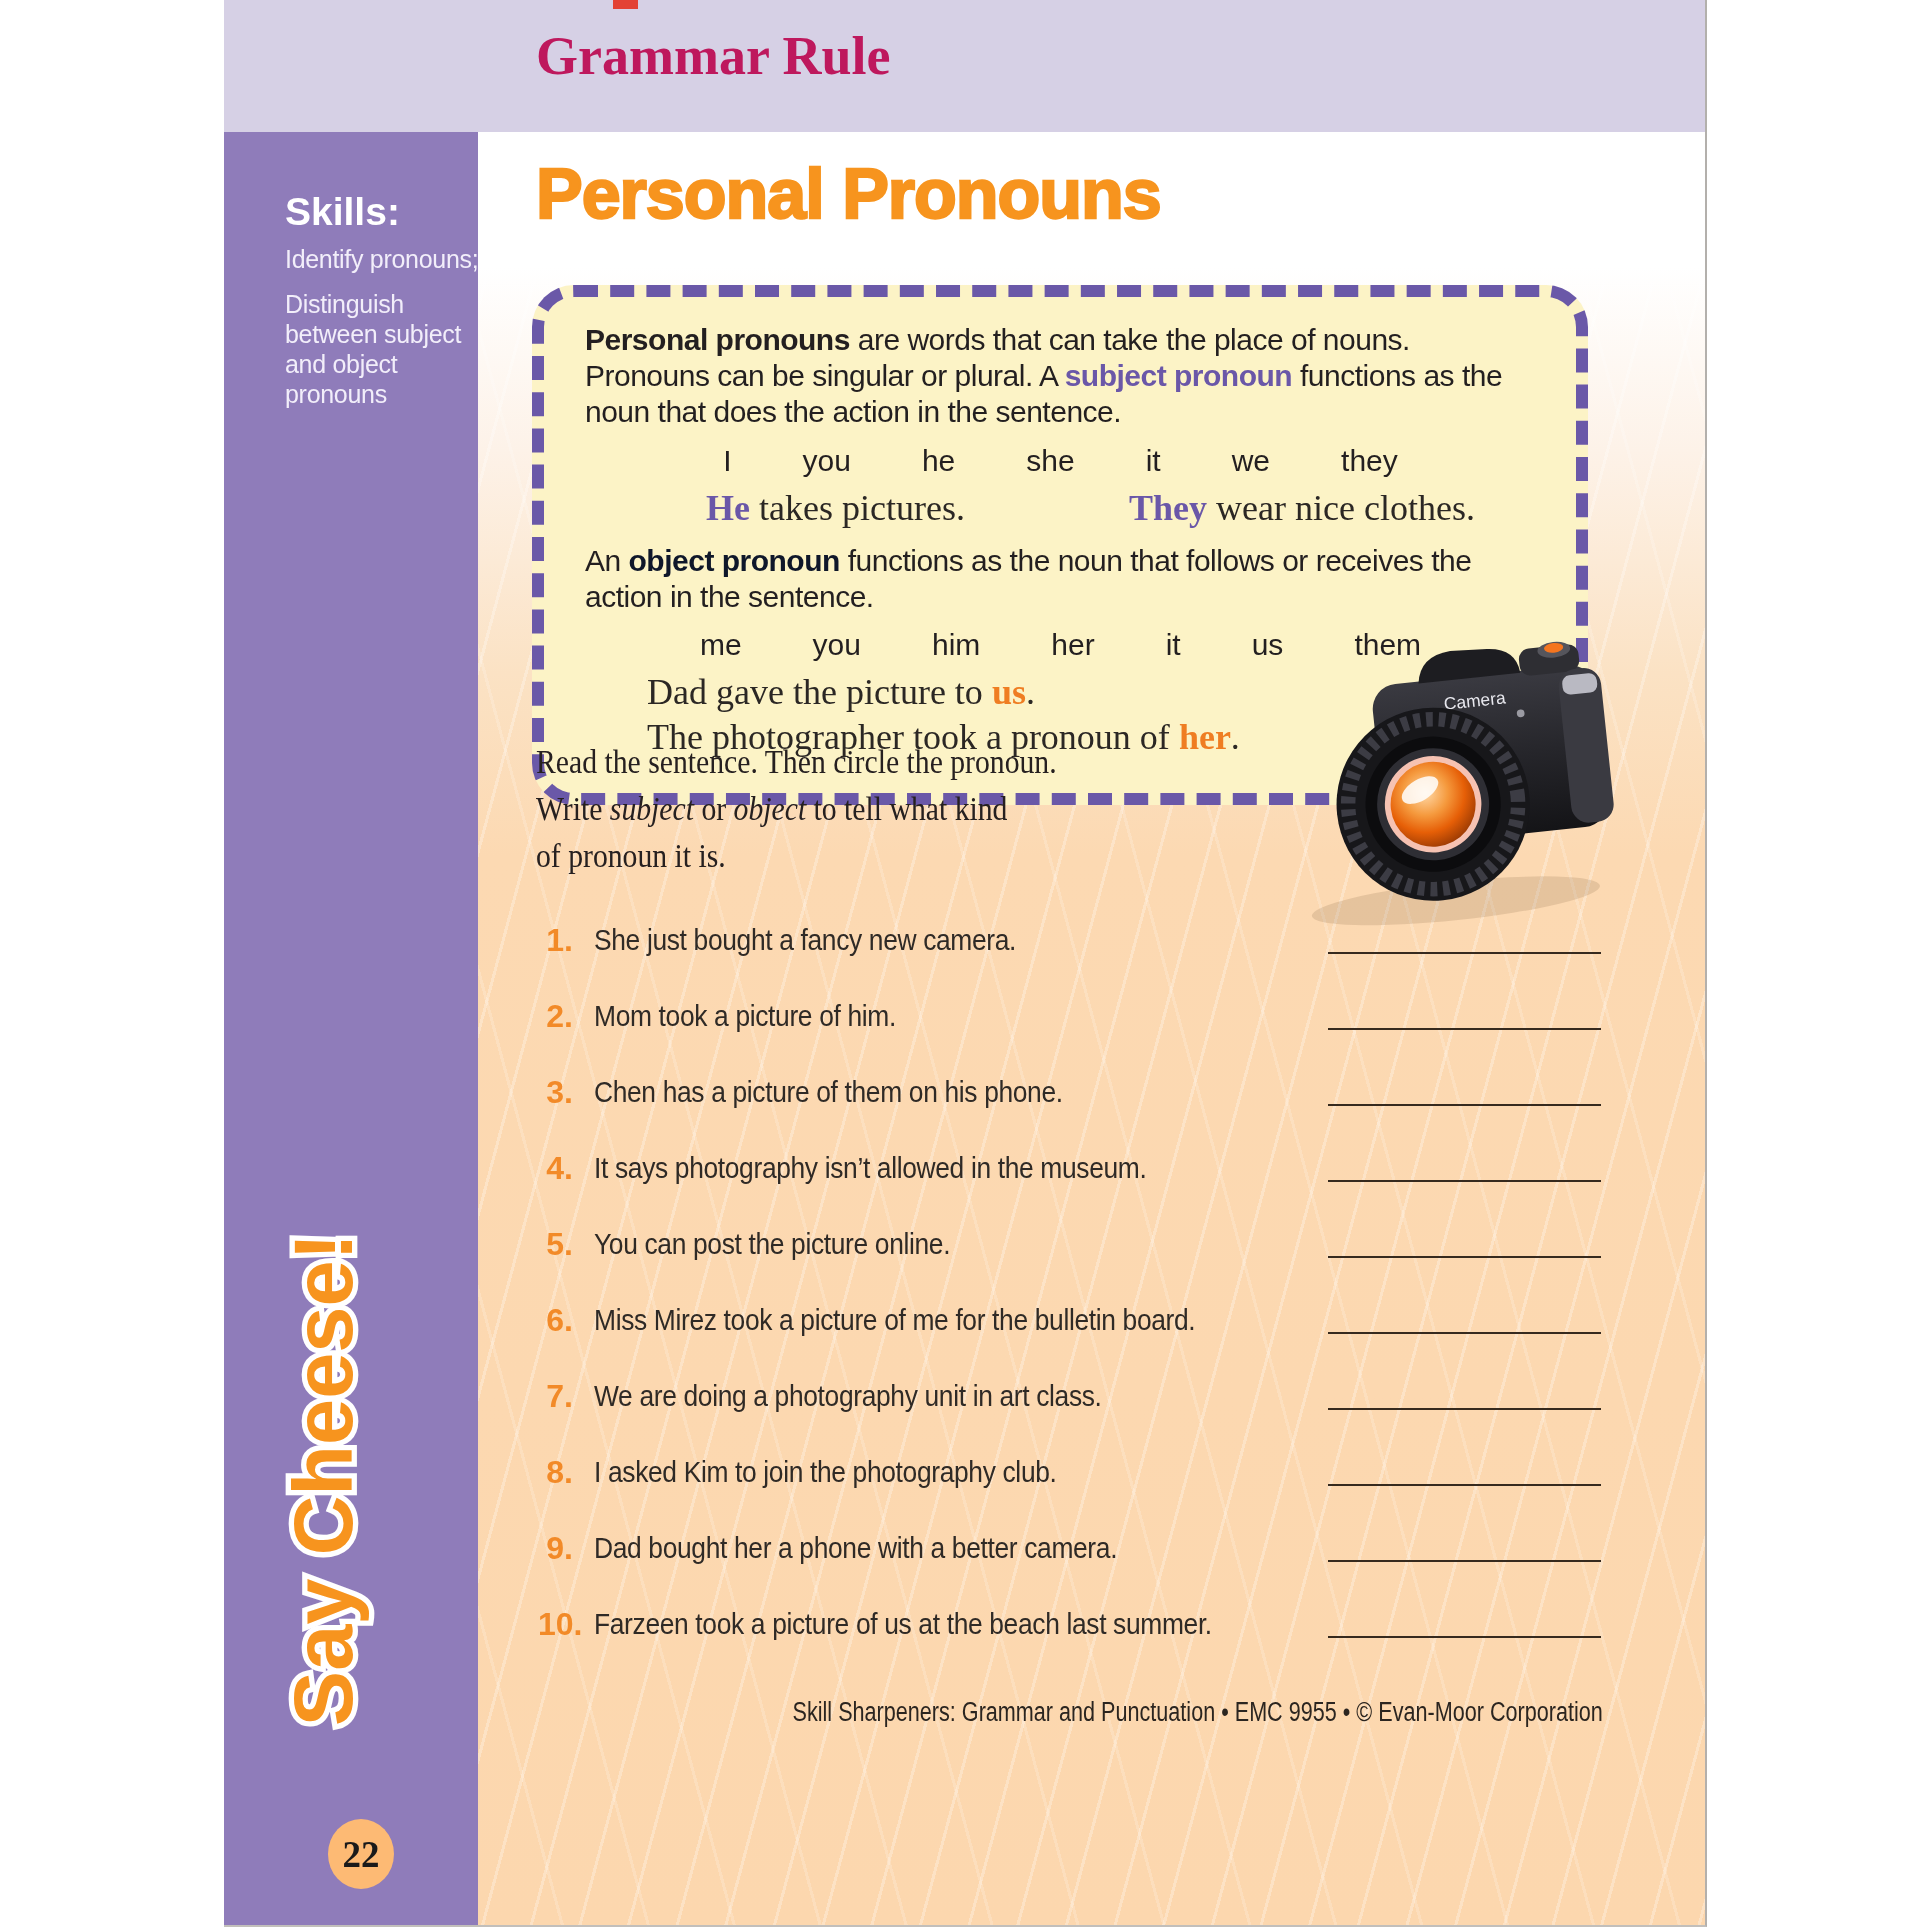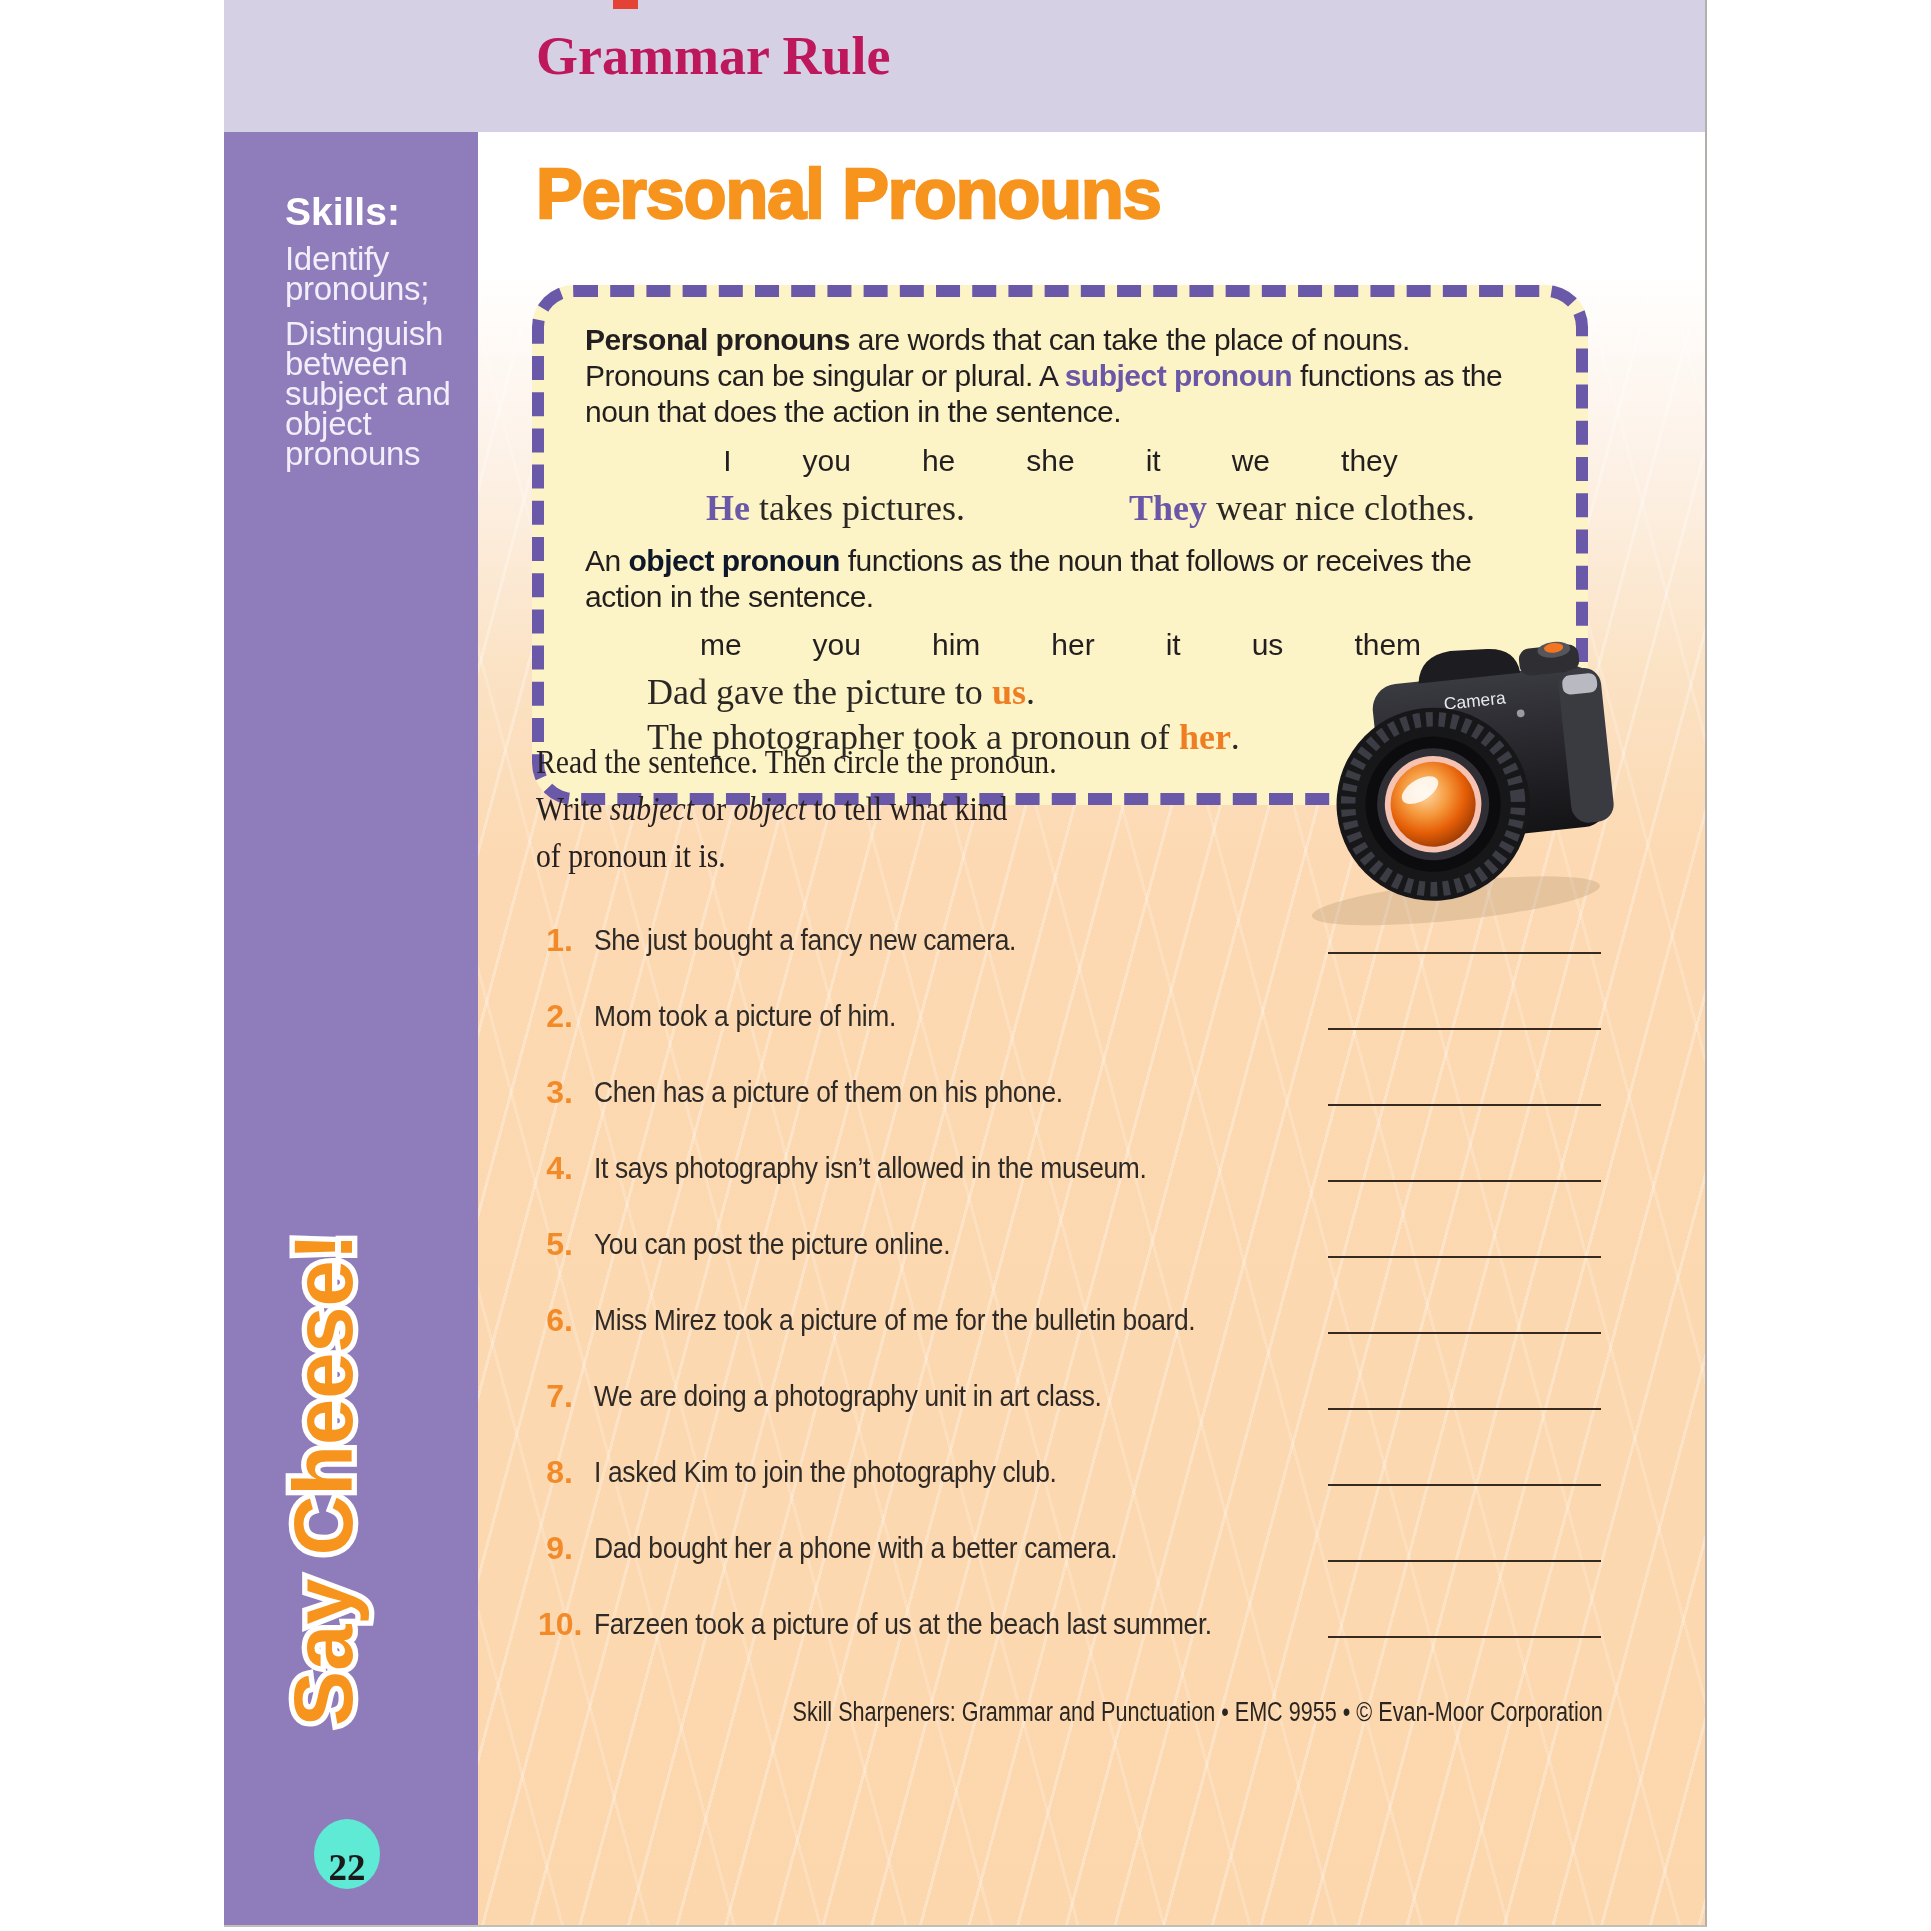--- a/index.html
+++ b/index.html
@@ -11,24 +11,24 @@
   
   .band{position:absolute;left:0;top:0;width:100%;height:132px;background:#d6d0e5;}
   .band-label{position:absolute;left:312px;top:25px;font-family:"Liberation Serif",serif;
               font-weight:bold;font-size:54px;color:#be185d;letter-spacing:0px;}
   .red-tick{position:absolute;left:389px;top:0;width:25px;height:8.7px;background:#e34234;}
 
   
   .sidebar{position:absolute;left:0;top:132px;width:254px;height:1793px;background:#8f7cba;}
   .skills{position:absolute;left:61px;top:58px;width:198px;color:#ffffff;}
   .skills-heading{font-size:39px;font-weight:bold;margin-bottom:9.7px;}
-  .skill-line{font-size:33px;line-height:30px;color:#f2eefa;margin-bottom:15.4px;letter-spacing:-0.3px;}
+  .skill-line{font-size:25px;line-height:30px;color:#f2eefa;margin-bottom:15.4px;letter-spacing:-0.3px;}
   .banner-svg{position:absolute;left:46px;top:1077px;}
-  .page-circle{position:absolute;left:90px;top:1687px;width:66px;height:70px;border-radius:50%;
-               background:#5eead4;display:flex;align-items:flex-end;justify-content:center;}
+  .page-circle{position:absolute;left:104px;top:1687px;width:66px;height:70px;border-radius:50%;
+               background:#fdba74;display:flex;align-items:center;justify-content:center;}
   .page-circle span{font-family:"Liberation Serif",serif;font-weight:bold;font-size:37px;color:#1a1a1a;}
 
   
   .content{position:absolute;left:254px;top:132px;width:1227px;height:1793px;
            background:linear-gradient(180deg,#ffffff 0px,#ffffff 135px,#fdf2e8 319px,
                       #fbe2c4 541px,#fcd9b2 724px,#fcd7ae 1793px);}
   .content::after{content:"";position:absolute;inset:0;pointer-events:none;
            background:
              repeating-linear-gradient(105deg,rgba(255,255,255,0) 0 44px,rgba(255,255,255,0.28) 44px 47px),
              repeating-linear-gradient(75deg,rgba(255,255,255,0) 0 80px,rgba(255,255,255,0.18) 80px 83px);}

